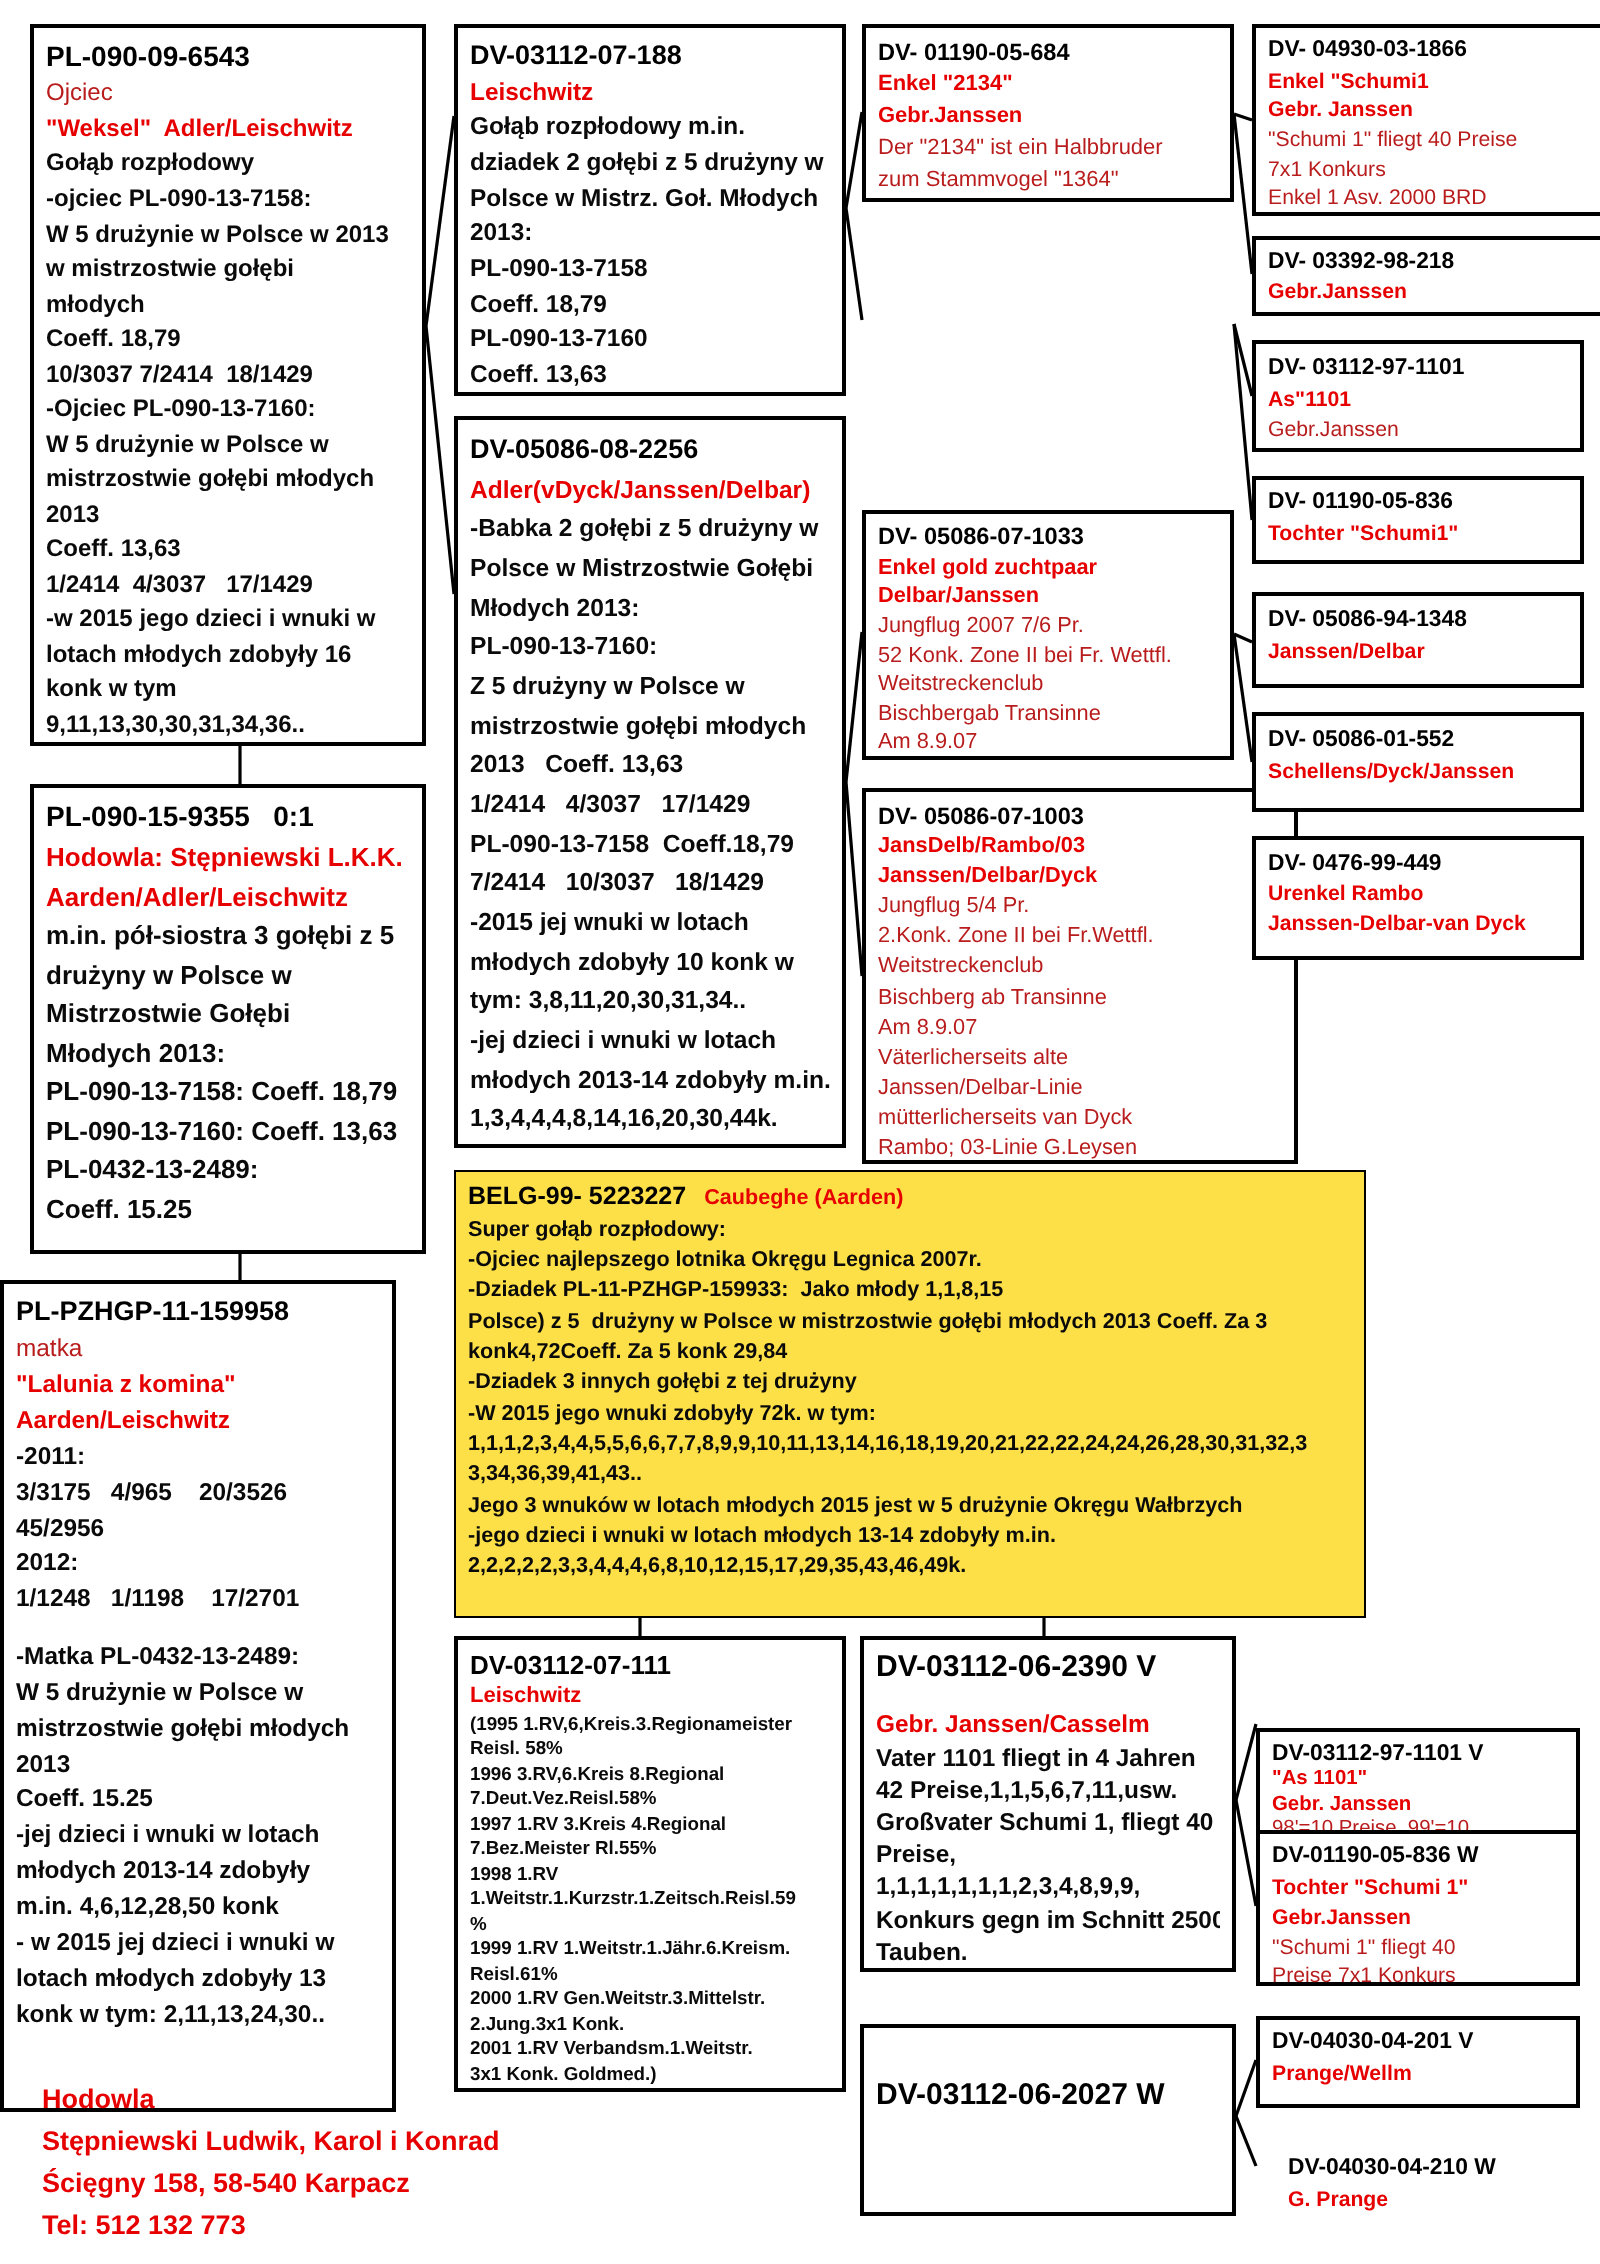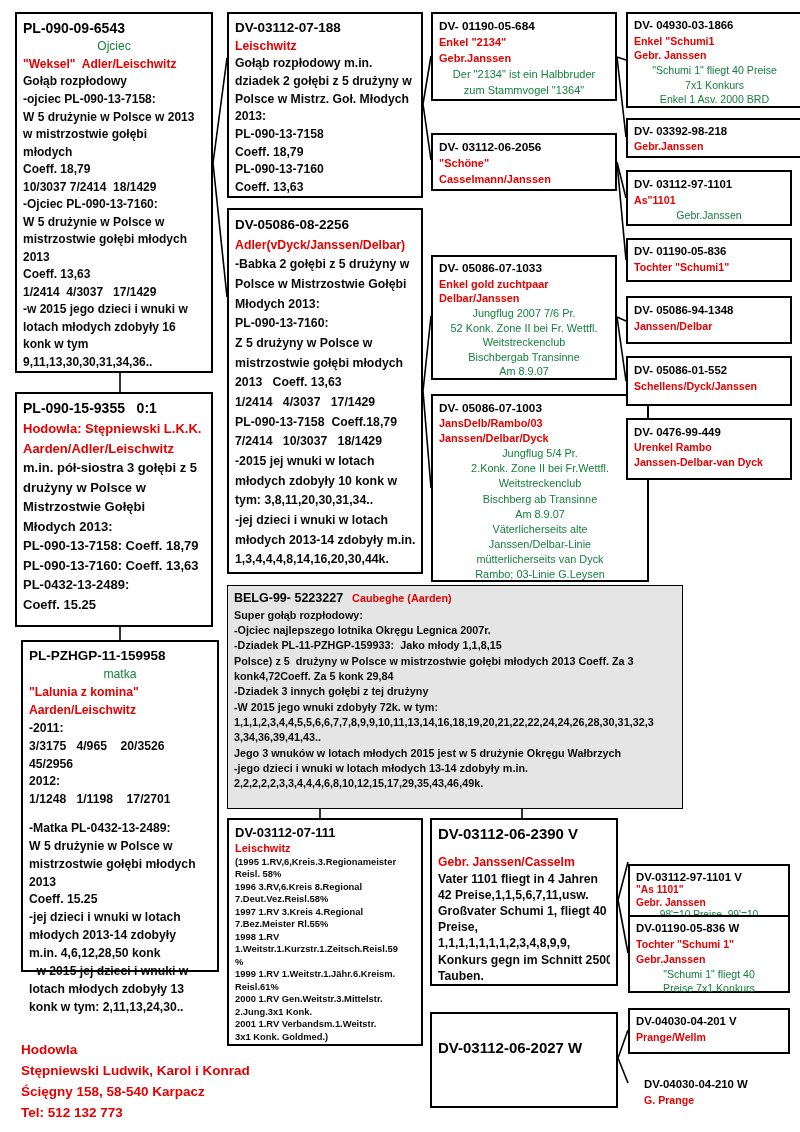--- a/index.html
+++ b/index.html
@@ -19,26 +19,26 @@
     position: absolute;
     z-index: 1;
     background: #fff;
     border: 2px solid #000;
     padding: 4px 6px;
     color: #000;
     font-size: var(--fs, 12px);
     line-height: var(--lh, 1.35);
   }
   .box.plain { border: none; background: transparent; }
-  .box.yellow { background: #e5e5e5; border-width: 1px; }
+  .box.yellow { background: #fde047; border-width: 1px; }
   .ln { white-space: pre; overflow: hidden; }
   .ln.t { font-weight: 700; font-size: var(--ts, 13px); color: #000; }
   .ln.r { font-weight: 700; color: #e60000; }
   .ln.b { font-weight: 700; color: #0a0a0a; }
-  .ln.n { font-weight: 400; color: #15803d; text-align: center; }
+  .ln.n { font-weight: 400; color: #b91c1c; }
   .ln.g { height: 0.85em; }
   .seg.t { font-weight: 700; font-size: var(--ts, 12.5px); color: #000; }
   .seg.r { font-weight: 700; color: #e60000; }
   #bx-07111 .ln.r { font-size: 11px; }
   #bx-2027 { padding-top: 24px; }
 </style>
 </head>
 <body>
 
 <div class="page">
@@ -96,21 +96,21 @@
       <div class="ln r">Aarden/Adler/Leischwitz</div>
       <div class="ln b">m.in. pół-siostra 3 gołębi z 5</div>
       <div class="ln b">drużyny w Polsce w</div>
       <div class="ln b">Mistrzostwie Gołębi</div>
       <div class="ln b">Młodych 2013:</div>
       <div class="ln b">PL-090-13-7158: Coeff. 18,79</div>
       <div class="ln b">PL-090-13-7160: Coeff. 13,63</div>
       <div class="ln b">PL-0432-13-2489:</div>
       <div class="ln b">Coeff. 15.25</div>
     </div>
-  <div class="box" id="bx-159958" style="left:21px;top:640px;width:198px;height:332px;--fs:12.2px;--ts:13.5px;--lh:1.47">
+  <div class="box" id="bx-159958" style="left:0;top:640px;width:198px;height:416px;--fs:12.2px;--ts:13.5px;--lh:1.47">
       <div class="ln t">PL-PZHGP-11-159958</div>
       <div class="ln n">matka</div>
       <div class="ln r">"Lalunia z komina"</div>
       <div class="ln r">Aarden/Leischwitz</div>
       <div class="ln b">-2011:</div>
       <div class="ln b">3/3175   4/965    20/3526</div>
       <div class="ln b">45/2956</div>
       <div class="ln b">2012:</div>
       <div class="ln b">1/1248   1/1198    17/2701</div>
       <div class="ln g">&nbsp;</div>
@@ -200,25 +200,20 @@
       <div class="ln b">3x1 Konk. Goldmed.)</div>
     </div>
 
   <div class="box" id="bx-684" style="left:431px;top:12px;width:186px;height:89px;--fs:11px;--ts:11.8px;--lh:1.45">
       <div class="ln t">DV- 01190-05-684</div>
       <div class="ln r">Enkel "2134"</div>
       <div class="ln r">Gebr.Janssen</div>
       <div class="ln n">Der "2134" ist ein Halbbruder</div>
       <div class="ln n">zum Stammvogel "1364"</div>
     </div>
-  <div class="box" id="bx-2056" style="left:431px;top:133px;width:186px;height:58px;--fs:11px;--ts:11.8px;--lh:1.45">
-      <div class="ln t">DV- 03112-06-2056</div>
-      <div class="ln r">"Schöne"</div>
-      <div class="ln r">Casselmann/Janssen</div>
-    </div>
   <div class="box" id="bx-1033" style="left:431px;top:255px;width:186px;height:125px;--fs:10.9px;--ts:11.8px;--lh:1.34">
       <div class="ln t">DV- 05086-07-1033</div>
       <div class="ln r">Enkel gold zuchtpaar</div>
       <div class="ln r">Delbar/Janssen</div>
       <div class="ln n">Jungflug 2007 7/6 Pr.</div>
       <div class="ln n">52 Konk. Zone II bei Fr. Wettfl.</div>
       <div class="ln n">Weitstreckenclub</div>
       <div class="ln n">Bischbergab Transinne</div>
       <div class="ln n">Am 8.9.07</div>
     </div>

